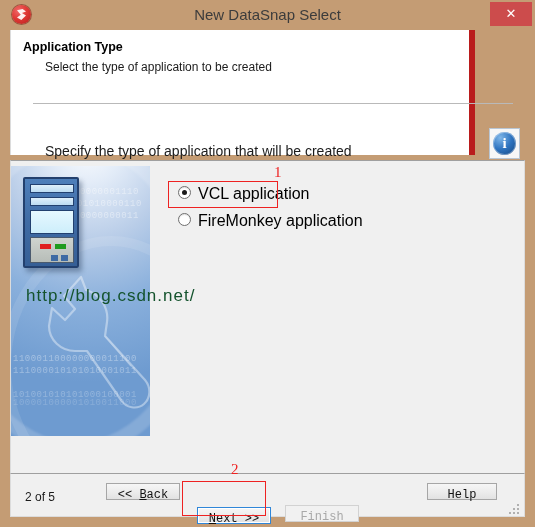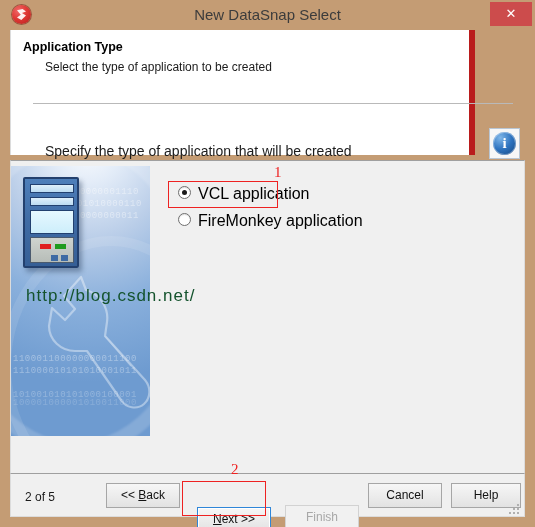--- a/index.html
+++ b/index.html
@@ -249,24 +249,24 @@
     border-right: 1px solid #dcdcdc;
     border-bottom: 1px solid #dcdcdc;
     border-top: 1px solid #9f9f9f;
   }
   #step-counter {
     position: absolute; left: 14px; top: 16px;
     font-size: 12px; color: #1b1b1b;
   }
   .dlg-button {
     position: absolute; top: 9px;
-    height: 25px;
+    height: 17px;
     background: linear-gradient(180deg, #f6f6f6 0%, #ededed 48%, #e2e2e2 100%);
     border: 1px solid #a6a6a6;
-    font-family: Liberation Sans, sans-serif;
+    font-family: Liberation Mono, monospace;
     font-size: 12px;
     color: #121212;
     text-align: center;
     line-height: 23px;
     cursor: pointer;
   }
   .dlg-button.disabled {
     color: #a8a8a8;
     border-color: #d2d2d2;
     background: #f1f1f1;
@@ -274,21 +274,21 @@
   }
   #btn-back { left: 95px; width: 74px; }
   #btn-next {
     left: 186px; width: 74px;
     border: 1px solid #2f86d8;
     box-shadow: inset 0 0 0 1px #ffffff;
     margin-top: 24px;
   }
   #btn-finish { left: 274px; width: 74px; margin-top: 22px; }
   #btn-cancel { left: 357px; width: 74px; }
-  #btn-help   { left: 440px; width: 70px; }
+  #btn-help   { left: 416px; width: 70px; }
   .accel { text-decoration: underline; }
 
   #resize-grip {
     position: absolute; right: 3px; bottom: 2px;
     width: 12px; height: 12px;
   }
   .grip-dot { position: absolute; width: 2px; height: 2px; background: #b0b0b0; }
 
   
   .anno-box {
@@ -378,21 +378,20 @@
 
   <div id="footer">
     <div id="step-counter">2 of 5</div>
 
     <div class="dlg-button" id="btn-back"><span>&lt;&lt; </span><span class="accel">B</span><span>ack</span></div>
 
     <div class="dlg-button" id="btn-next"><span></span><span class="accel">N</span><span>ext &gt;&gt;</span></div>
 
     <div class="dlg-button disabled" id="btn-finish">Finish</div>
 
-    <div class="dlg-button" id="btn-cancel">Cancel</div>
 
     <div class="dlg-button" id="btn-help">Help</div>
 
     <div id="resize-grip">
       <span class="grip-dot" style="left:8px;top:2px;"></span>
       <span class="grip-dot" style="left:8px;top:6px;"></span>
       <span class="grip-dot" style="left:4px;top:6px;"></span>
       <span class="grip-dot" style="left:8px;top:10px;"></span>
       <span class="grip-dot" style="left:4px;top:10px;"></span>
       <span class="grip-dot" style="left:0px;top:10px;"></span>

